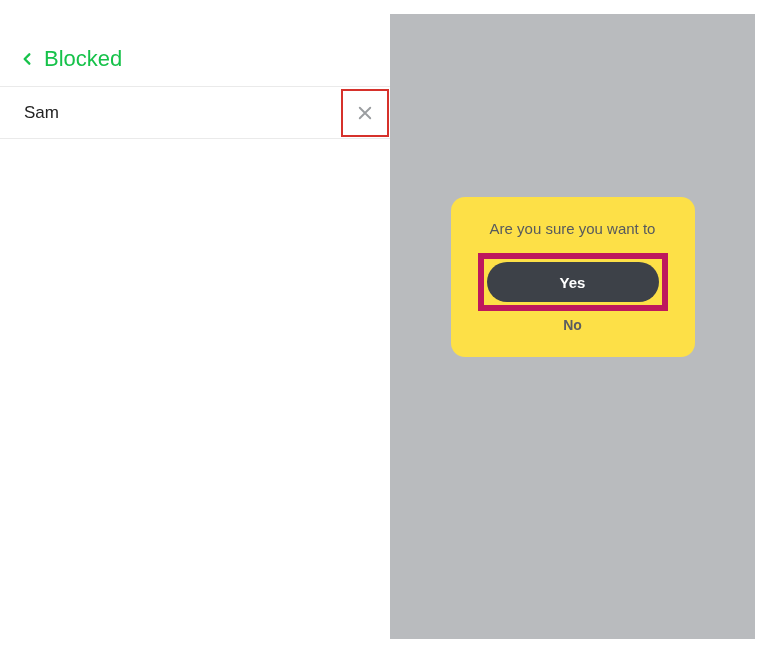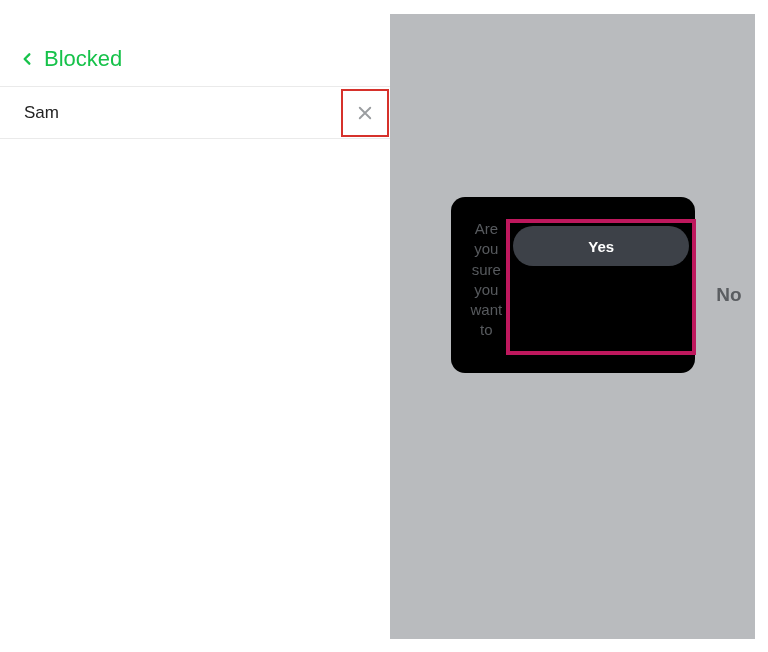--- a/index.html
+++ b/index.html
@@ -76,60 +76,60 @@
       background: #b9bbbe;
       position: relative;
       display: flex;
       align-items: flex-start;
       justify-content: center;
     }
     .dialog {
       position: absolute;
       top: 183px;
       width: 244px;
-      background: #000000;
+      background: #fde047;
       border-radius: 14px;
       padding: 22px 16px 18px 16px;
       display: flex;
-      flex-direction: row;
+      flex-direction: column;
+      align-items: center;
     }
     .dialog-message {
       text-align: center;
       font-size: 15px;
       color: #575a5e;
       line-height: 1.35;
       margin-bottom: 14px;
       padding: 0 4px;
     }
     .yes-wrap {
-      border: 4px solid #be185d;
+      border: 6px solid #be185d;
       padding: 3px;
       width: 190px;
       display: flex;
       justify-content: center;
     }
     .yes-button {
       width: 180px;
       height: 40px;
       background: #3d4148;
       border: none;
       border-radius: 22px;
       color: #fff;
       font-size: 15px;
       font-weight: 600;
       display: flex;
       align-items: center;
       justify-content: center;
       cursor: pointer;
     }
     .no-button {
-      margin-top: 16px;
       background: none;
       border: none;
-      font-size: 19px;
+      font-size: 14px;
       font-weight: 600;
       color: #5a5d61;
       cursor: pointer;
       padding: 6px 20px;
     }
   </style>
 </head>
 <body>
 
 <div class="left-panel">

